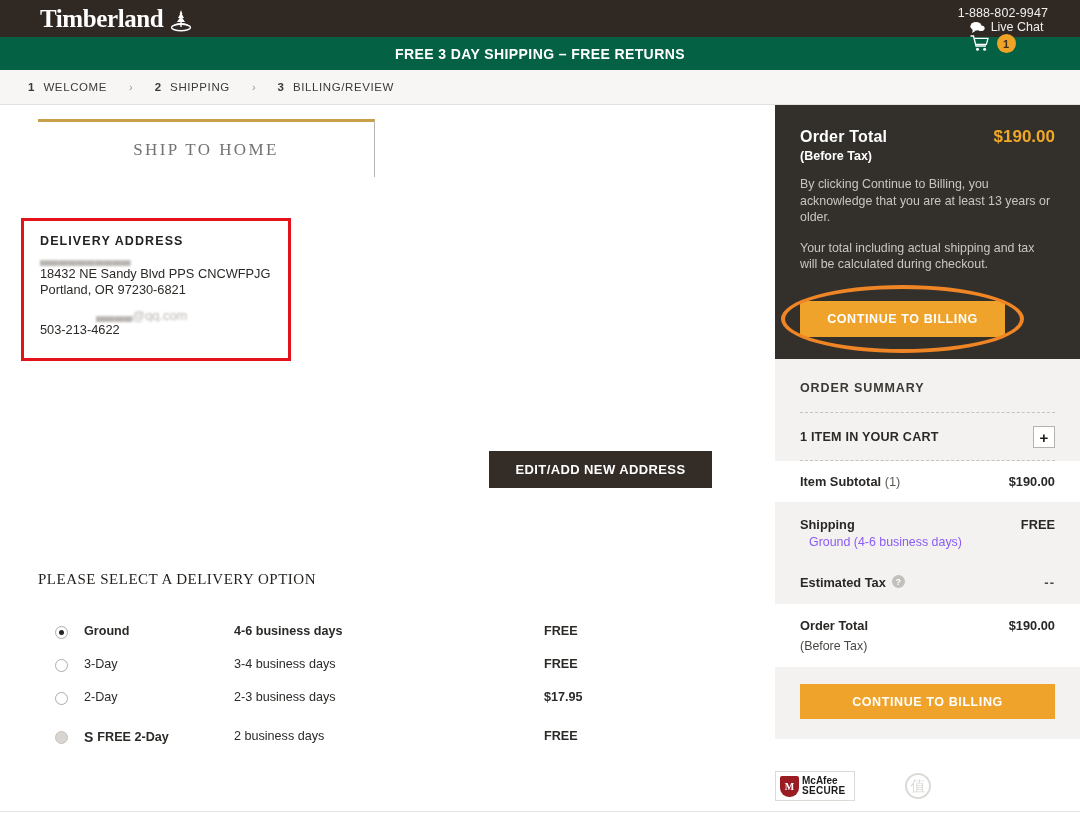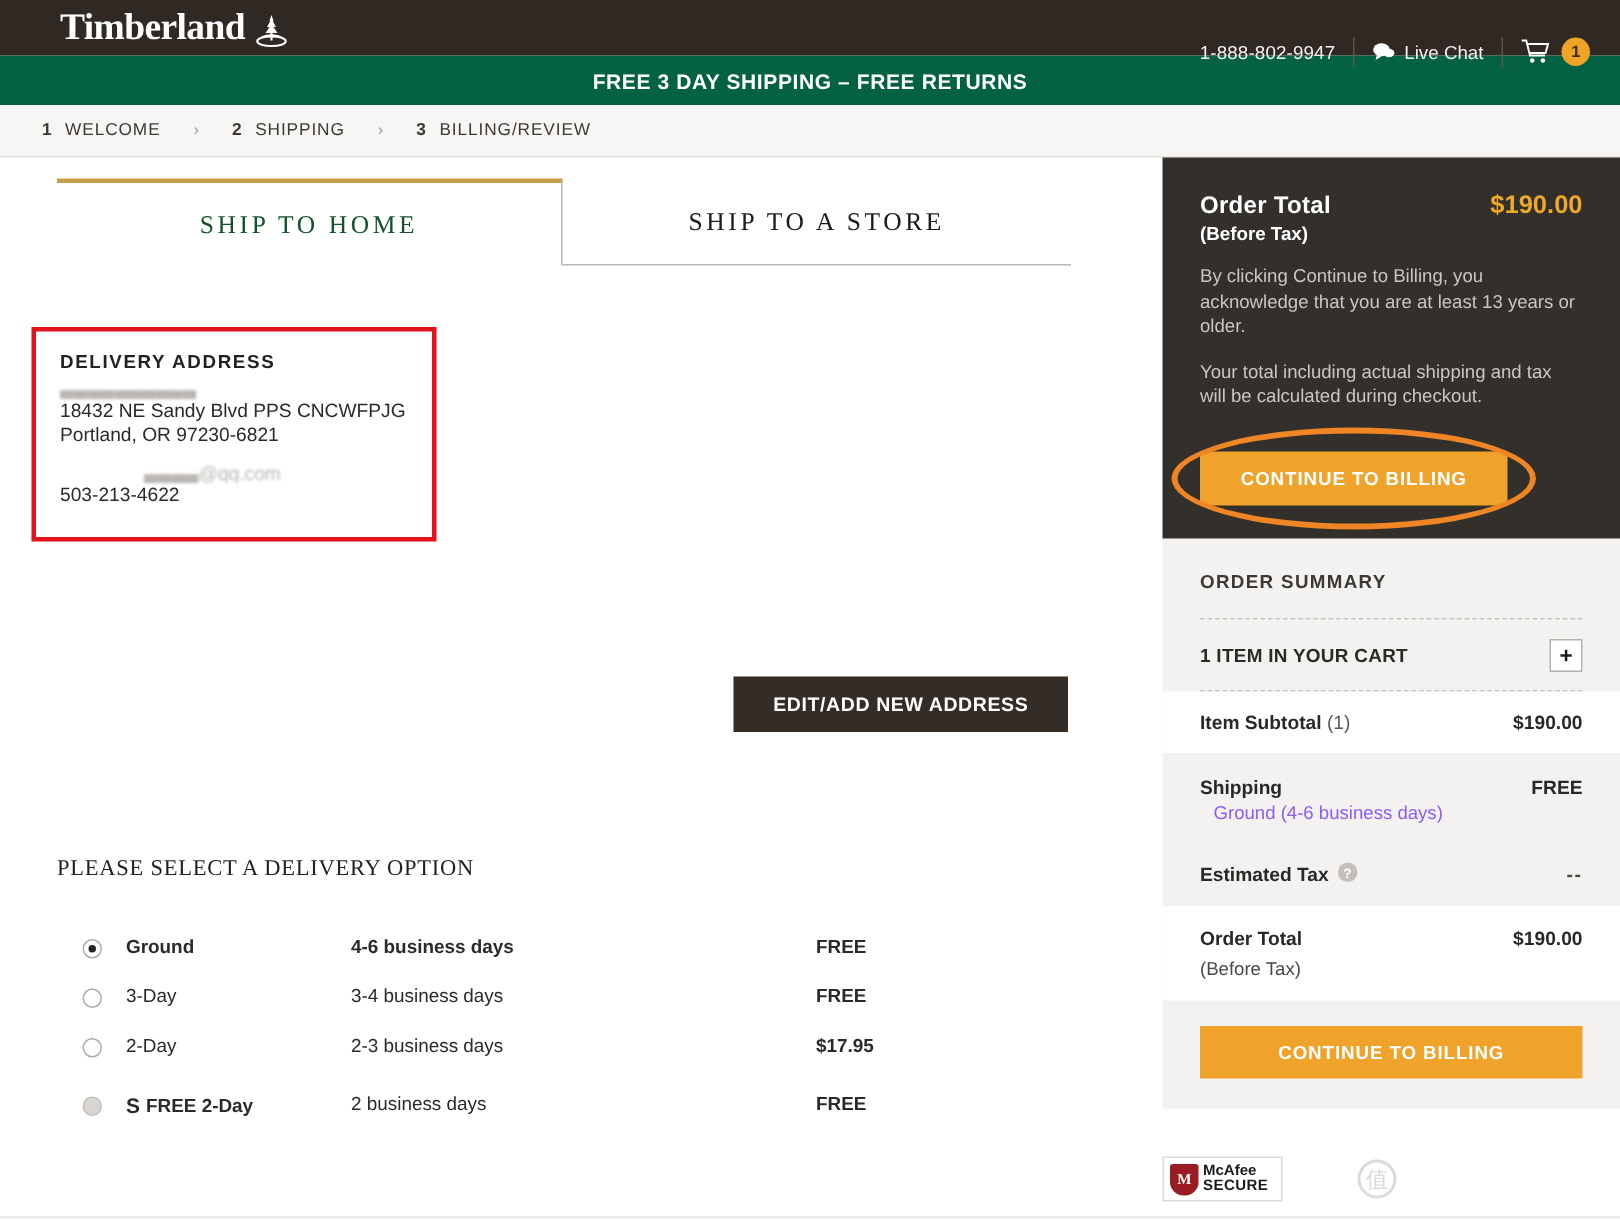--- a/index.html
+++ b/index.html
@@ -31,23 +31,23 @@
     font-family: "Liberation Serif", serif;
     font-weight: bold;
     font-size: 25px;
     letter-spacing: -0.4px;
     line-height: 25px;
     font-style: normal;
   }
   .logo-tree { width: 26px; height: 26px; display:block; margin-bottom:-1px; }
   .top-right {
     position: absolute;
-    right: 20px; top: 16px; height: 37px;
-    display: flex; align-items: center;
-    color: #f0efed; font-size: 12.5px;
+    right: 20px; top: 6px; height: 37px;
+    display: flex; 
+    color: #f0efed; font-size: 12.5px; flex-direction: column;
   }
   .top-right .phone { padding-right: 12px; letter-spacing:.1px;}
   .top-sep { width: 1px; height: 20px; background: #5d554e; }
   .chat-group { display: flex; align-items: center; gap: 6px; padding: 0 12px; }
   .cart-group { display: flex; align-items: center; gap: 7px; padding-left: 12px; }
   .cart-badge {
     width: 19px; height: 19px; border-radius: 50%;
     background: #efa427; color: #3a2f20;
     font-size: 11px; font-weight: bold;
     display: flex; align-items: center; justify-content: center;
@@ -80,21 +80,21 @@
   .right { width: 305px; position: relative; }
 
   
   .tabs { display: flex; margin: 14px 0 0 38px; width: 676px; position: relative; }
   .tab {
     height: 58px; display: flex; align-items: center; justify-content: center;
     font-size: 17px; letter-spacing: 2.4px;
     font-family: "Liberation Serif", serif;
   }
   .tab-active {
-    width: 337px; color: #14532d;
+    width: 337px; color: #737373;
     border-top: 3px solid #c8a049;
     border-right: 1px solid #b9b6b1;
     background: #fff;
   }
   .tab-inactive {
     width: 339px; color: #1d1b19;
     border-bottom: 1px solid #b9b6b1;
   }
 
   
@@ -330,23 +330,20 @@
   </div>
 
   <div class="main">
 
     <div class="left">
 
       <div class="tabs">
         <div class="tab tab-active">
           <span>SHIP TO HOME</span>
         </div>
-        <div class="tab tab-inactive">
-          <span>SHIP TO A STORE</span>
-        </div>
       </div>
 
       <div class="addr-box">
         <div class="addr-title">DELIVERY ADDRESS</div>
         <div class="addr-blur">▄▄▄▄▄▄▄▄▄▄</div>
         <div class="addr-line">18432 NE Sandy Blvd PPS CNCWFPJG</div>
         <div class="addr-line">Portland, OR 97230-6821</div>
         <div class="addr-blur email">▄▄▄▄@qq.com</div>
         <div class="addr-line">503-213-4622</div>
       </div>

